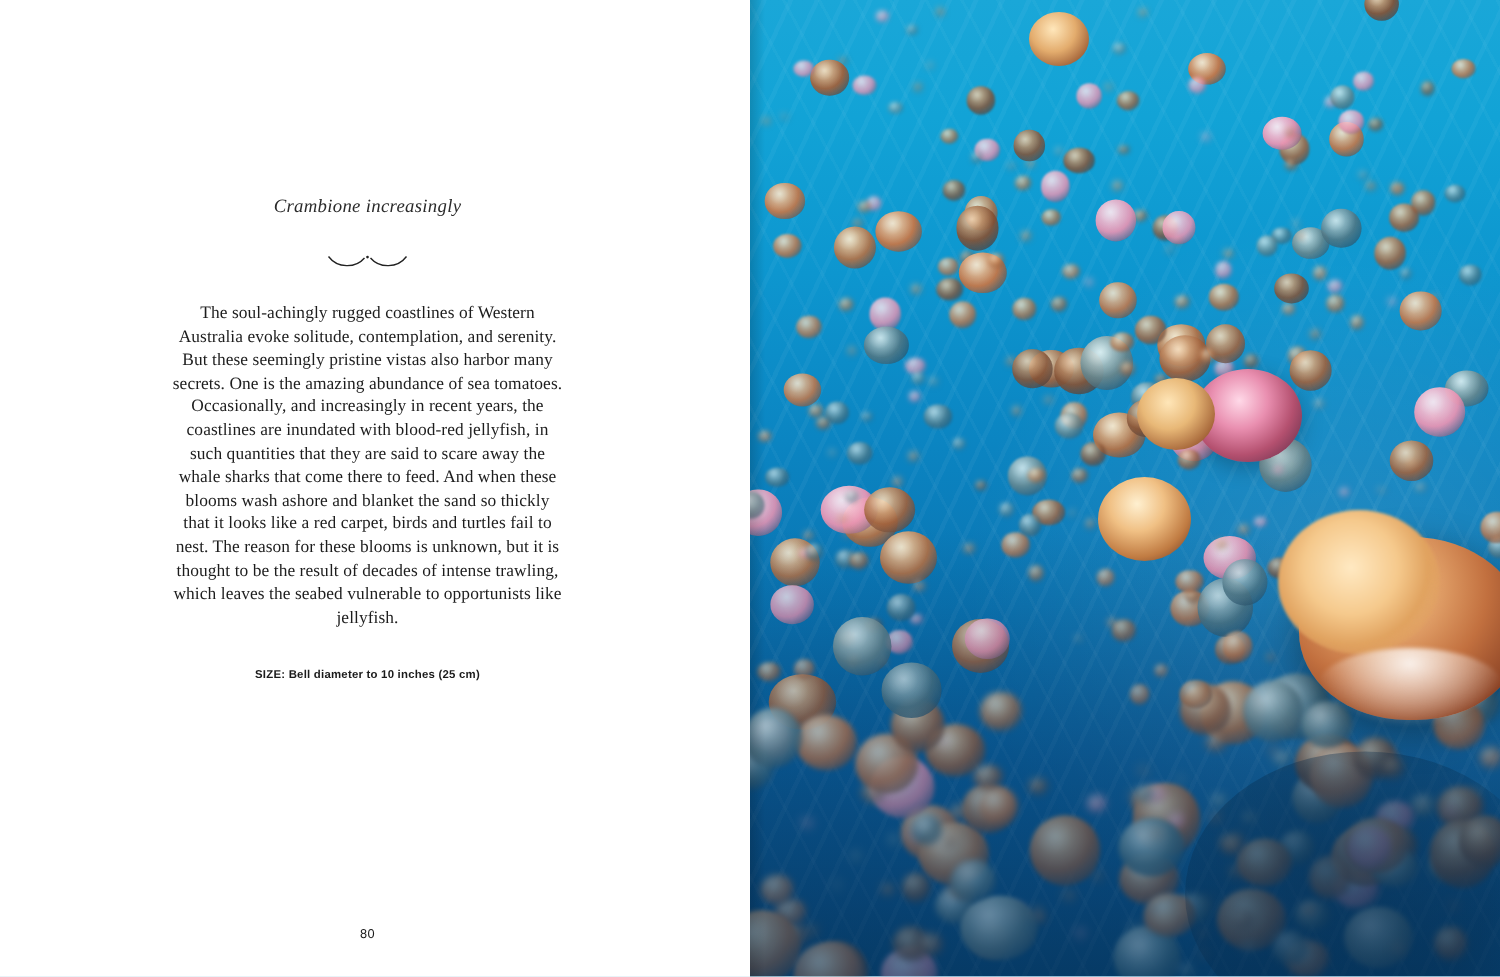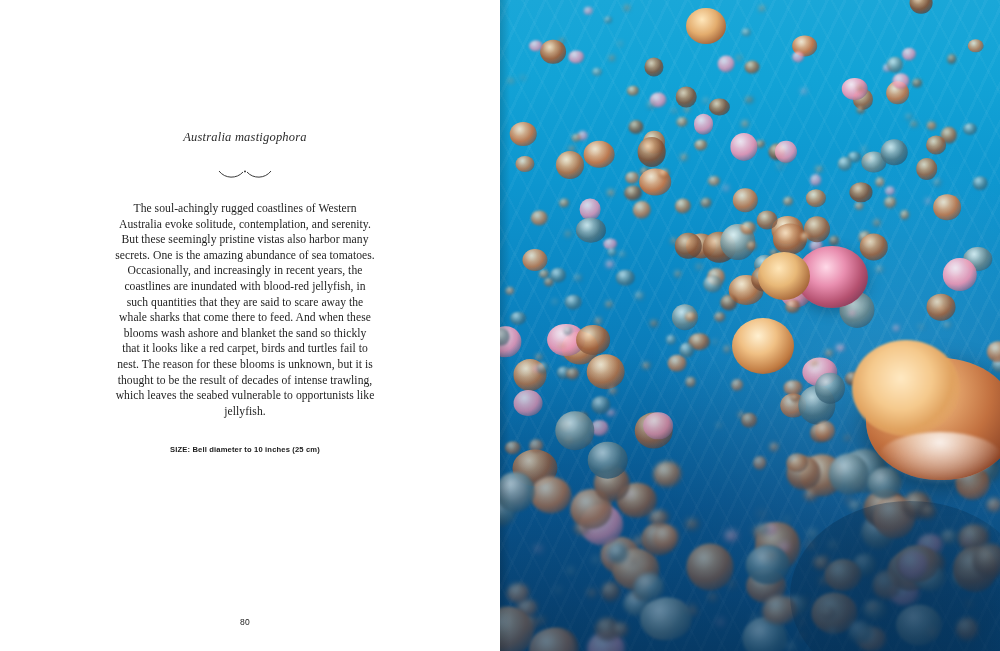--- a/index.html
+++ b/index.html
@@ -221,21 +221,21 @@
   }
 </style>
 </head>
 <body>
 
 <div class="spread">
 
   <div class="page-left">
     <div class="text-column">
 
-      <p class="subtitle">Australia mastigophora</p>
+      <p class="subtitle">Crambione increasingly</p>
 
       <svg class="ornament" viewBox="0 0 60 14">
         <path d="M4 4 C10 12, 22 12, 28 5" fill="none" stroke="#222" stroke-width="0.9"></path>
         <path d="M32 5 C38 12, 50 12, 56 4" fill="none" stroke="#222" stroke-width="0.9"></path>
         <circle cx="30" cy="4.4" r="0.9" fill="#222"></circle>
       </svg>
 
       <p class="body-text">The soul-achingly rugged coastlines of Western Australia evoke solitude, contemplation, and serenity. But these seemingly pristine vistas also harbor many secrets. One is the amazing abundance of sea tomatoes. Occasionally, and increasingly in recent years, the coastlines are inundated with blood-red jellyfish, in such quantities that they are said to scare away the whale sharks that come there to feed. And when these blooms wash ashore and blanket the sand so thickly that it looks like a red carpet, birds and turtles fail to nest. The reason for these blooms is unknown, but it is thought to be the result of decades of intense trawling, which leaves the seabed vulnerable to opportunists like jellyfish.</p>
 
       <div class="size-note">SIZE: Bell diameter to 10 inches (25 cm)</div>

